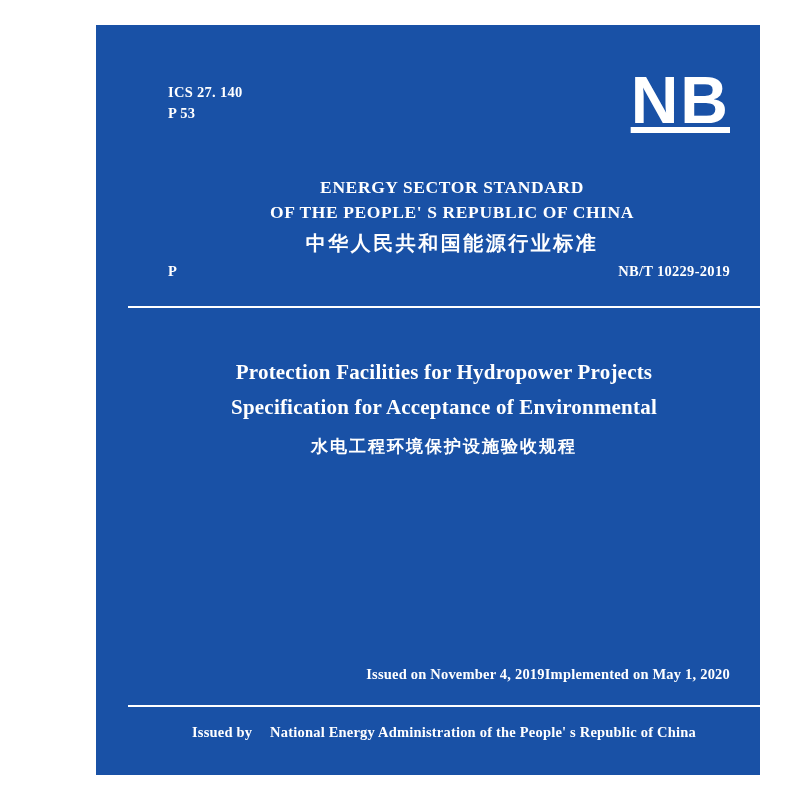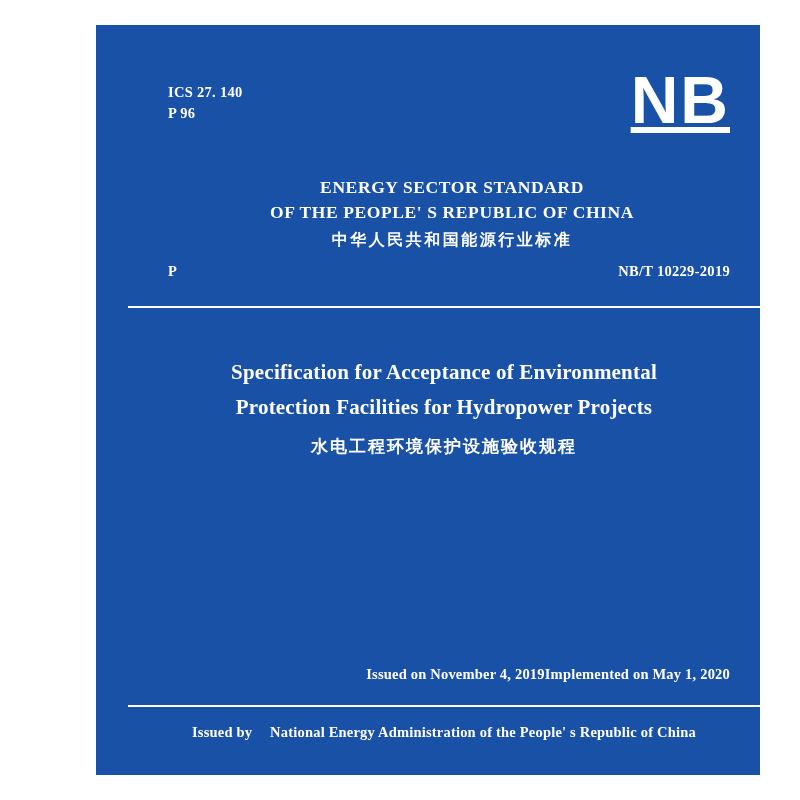--- a/index.html
+++ b/index.html
@@ -81,21 +81,21 @@
     line-height: 25px;
   }
   .std-title .l2 {
     font-size: 17.5px;
     font-weight: bold;
     letter-spacing: 0.6px;
     line-height: 25px;
   }
   .std-title .l3 {
     margin-top: 5px;
-    font-size: 16px;
+    font-size: 20px;
     font-weight: bold;
     letter-spacing: 2.5px;
     font-family: Liberation Mono, monospace;
   }
 
   .code-row {
     position: absolute;
     left: 40px;
     right: 30px;
     top: 238px;
@@ -180,41 +180,41 @@
 </head>
 <body>
 
 <div class="page">
   <div class="cover">
     <div class="spine"></div>
     <div class="content">
 
       <div class="ics-block">
         <div>ICS 27. 140</div>
-        <div>P 96</div>
+        <div>P 53</div>
       </div>
 
       <div class="nb-logo">NB</div>
 
       <div class="std-title">
         <div class="l1">ENERGY SECTOR STANDARD</div>
         <div class="l2">OF THE PEOPLE' S REPUBLIC OF CHINA</div>
         <div class="l3">中华人民共和国能源行业标准</div>
       </div>
 
       <div class="code-row">
         <div class="left">P</div>
         <div class="right">NB/T 10229-2019</div>
       </div>
 
       <div class="rule-top"></div>
 
       <div class="title-block">
+        <div class="en">Protection Facilities for Hydropower Projects</div>
         <div class="en">Specification for Acceptance of Environmental</div>
-        <div class="en">Protection Facilities for Hydropower Projects</div>
         <div class="zh">水电工程环境保护设施验收规程</div>
       </div>
 
       <div class="dates-row">
         <div>Issued on November 4, 2019</div>
         <div>Implemented on May 1, 2020</div>
       </div>
 
       <div class="rule-bottom"></div>
 

